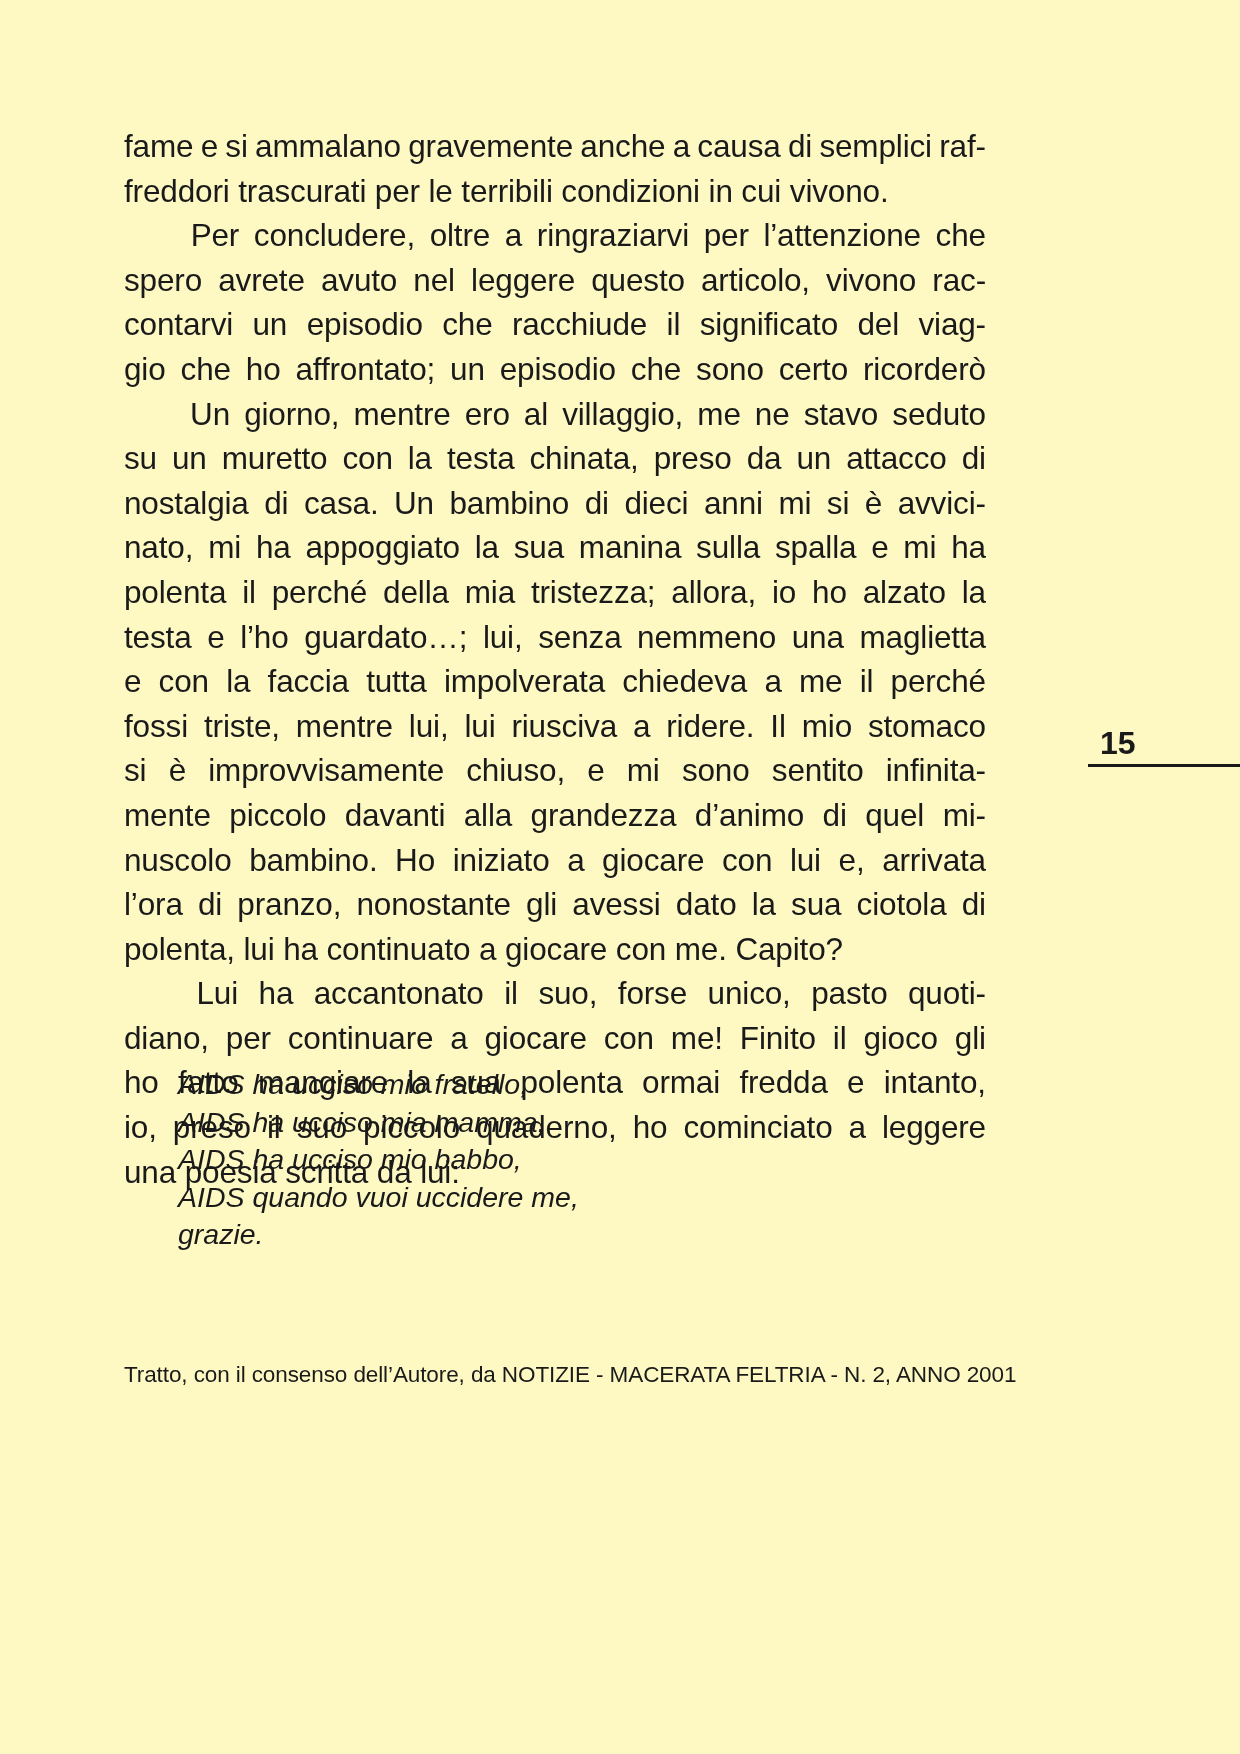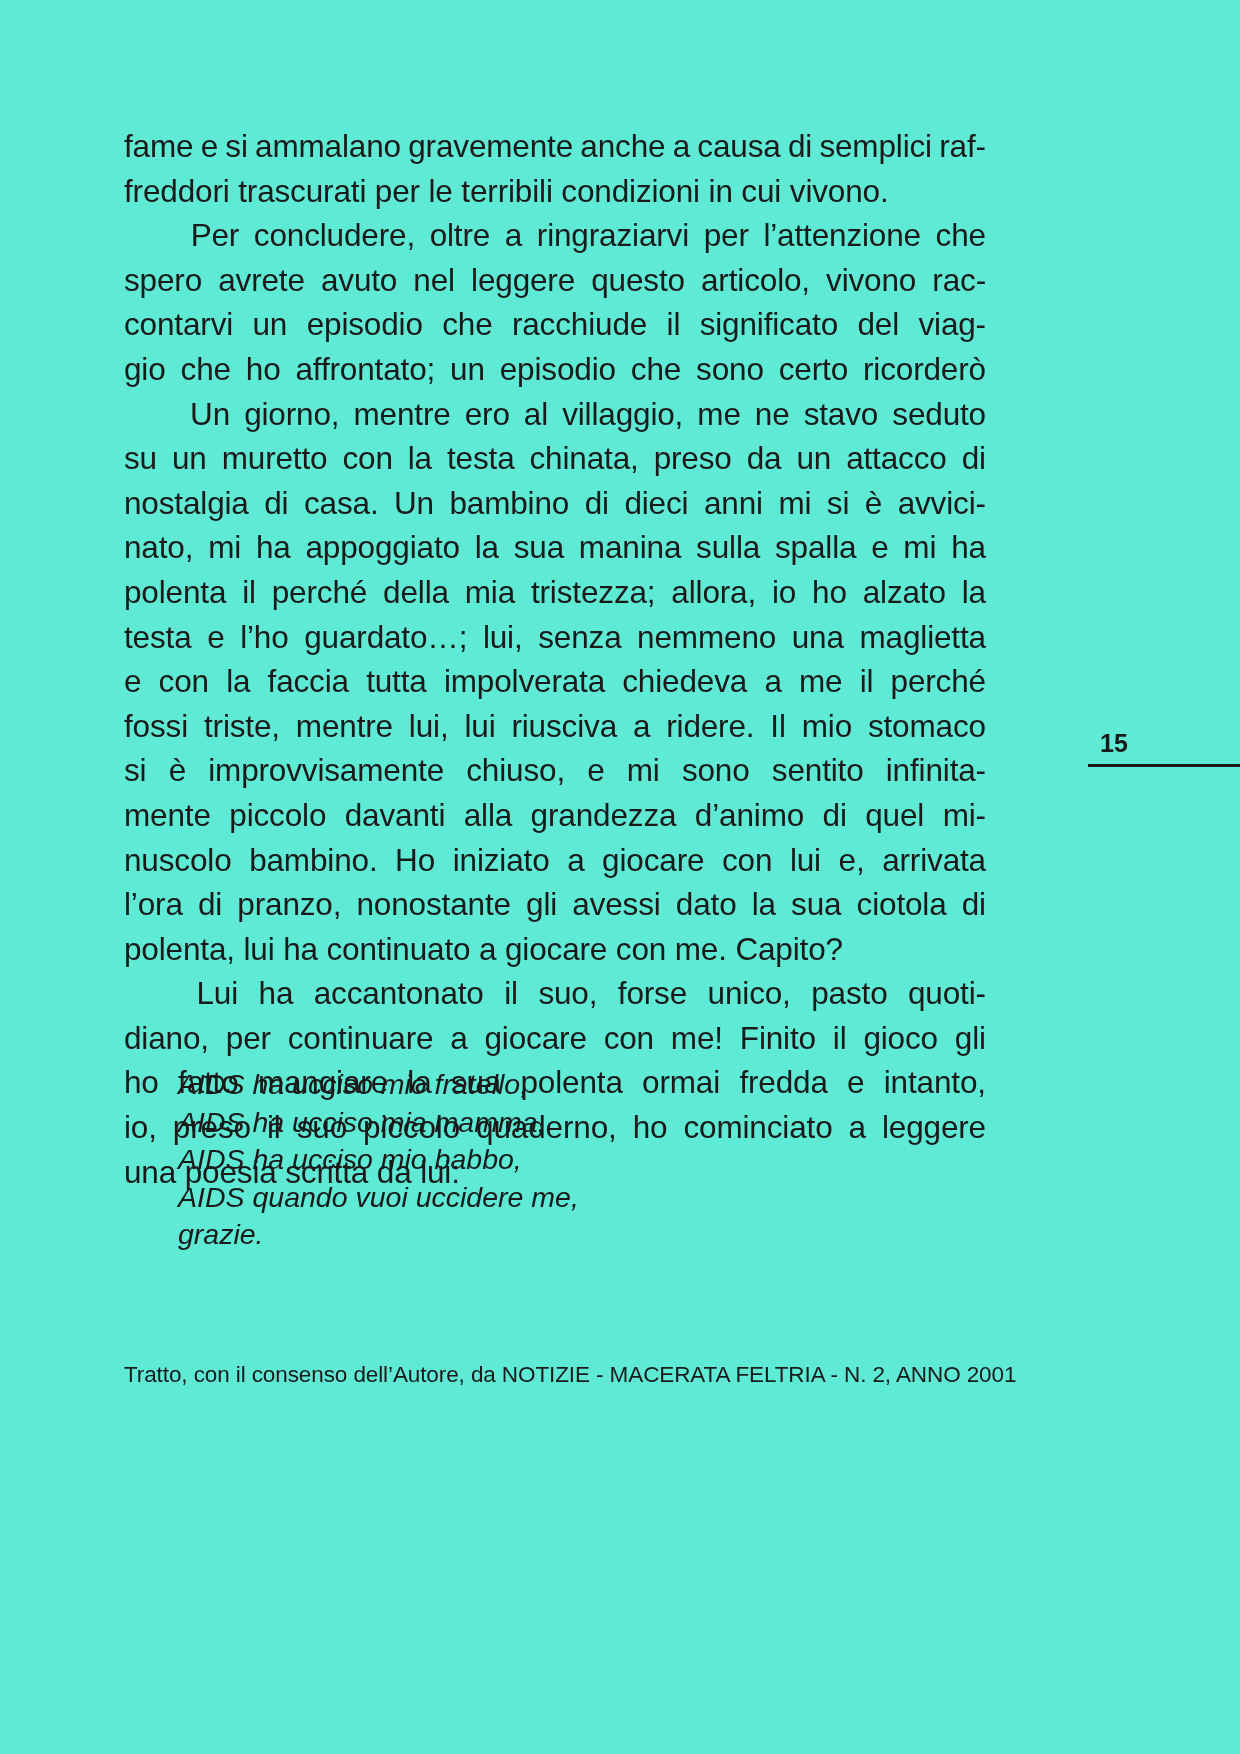--- a/index.html
+++ b/index.html
@@ -14,21 +14,21 @@
     font-family: "Liberation Sans", sans-serif;
     color: #1a1a1a;
     overflow: hidden;
   }
 
   .page {
     position: absolute;
     left: 0; top: 0;
     width: 1240px;
     height: 1754px;
-    background: #5eead4;
+    background: #fef9c3;
   }
 
   
   .text-column {
     position: absolute;
     left: 124px;
     top: 124px;
     width: 862px;
   }
 
@@ -51,21 +51,21 @@
 
   
   .page-number-block {
     position: absolute;
     right: 0;
     top: 726px;
     width: 152px;
     text-align: left;
   }
   .page-number {
-    font-size: 25px;
+    font-size: 32px;
     font-weight: 700;
     color: #1a1a1a;
     padding-left: 12px;
     line-height: 34px;
   }
   .page-rule {
     margin-top: 4px;
     width: 152px;
     height: 2.5px;
     background: #1a1a1a;

